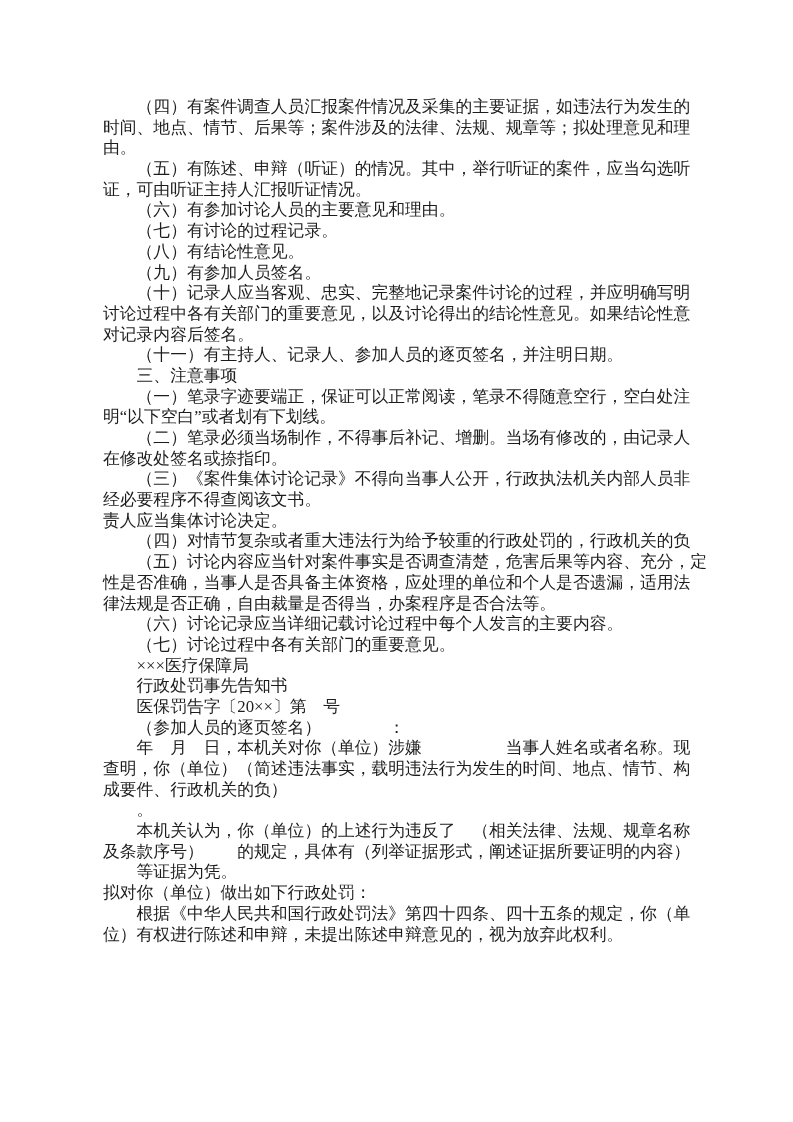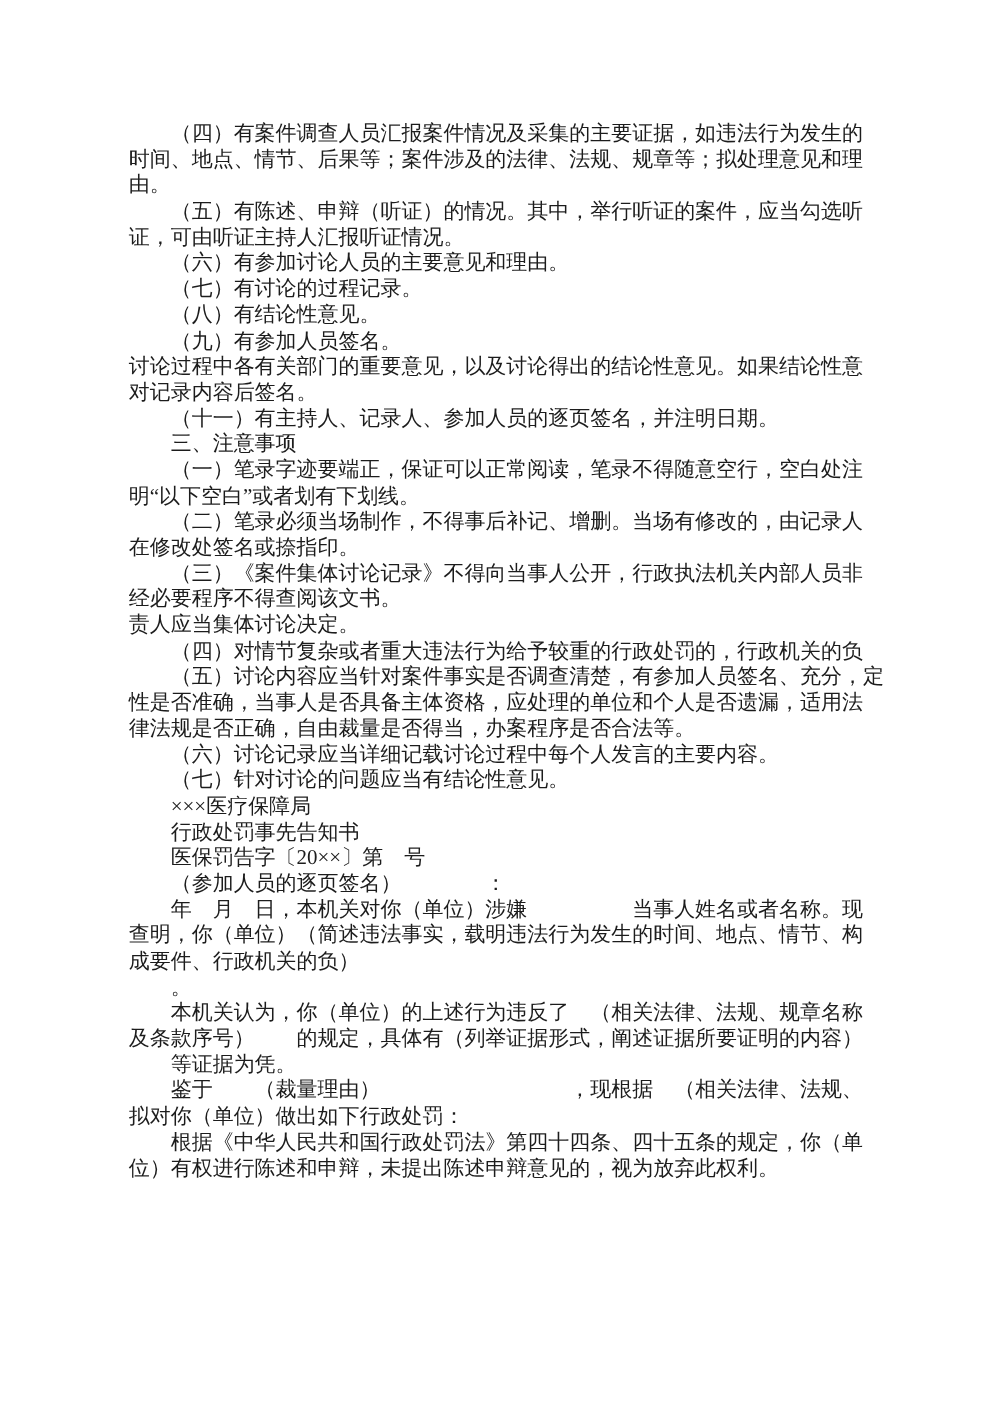--- a/index.html
+++ b/index.html
@@ -38,46 +38,46 @@
   <div class="text-block" style="color: rgb(28, 28, 28);">
       <div class="line">　　（四）有案件调查人员汇报案件情况及采集的主要证据，如违法行为发生的</div>
       <div class="line">时间、地点、情节、后果等；案件涉及的法律、法规、规章等；拟处理意见和理</div>
       <div class="line">由。</div>
       <div class="line">　　（五）有陈述、申辩（听证）的情况。其中，举行听证的案件，应当勾选听</div>
       <div class="line">证，可由听证主持人汇报听证情况。</div>
       <div class="line">　　（六）有参加讨论人员的主要意见和理由。</div>
       <div class="line">　　（七）有讨论的过程记录。</div>
       <div class="line">　　（八）有结论性意见。</div>
       <div class="line">　　（九）有参加人员签名。</div>
+      <div class="line">　　（十）记录人应当客观、忠实、完整地记录案件讨论的过程，并应明确写明</div>
       <div class="line">讨论过程中各有关部门的重要意见，以及讨论得出的结论性意见。如果结论性意</div>
       <div class="line">对记录内容后签名。</div>
       <div class="line">　　（十一）有主持人、记录人、参加人员的逐页签名，并注明日期。</div>
       <div class="line">　　三、注意事项</div>
       <div class="line">　　（一）笔录字迹要端正，保证可以正常阅读，笔录不得随意空行，空白处注</div>
       <div class="line">明“以下空白”或者划有下划线。</div>
       <div class="line">　　（二）笔录必须当场制作，不得事后补记、增删。当场有修改的，由记录人</div>
       <div class="line">在修改处签名或捺指印。</div>
       <div class="line">　　（三）《案件集体讨论记录》不得向当事人公开，行政执法机关内部人员非</div>
       <div class="line">经必要程序不得查阅该文书。</div>
       <div class="line">责人应当集体讨论决定。</div>
       <div class="line">　　（四）对情节复杂或者重大违法行为给予较重的行政处罚的，行政机关的负</div>
-      <div class="line">　　（五）讨论内容应当针对案件事实是否调查清楚，有参加人员签名、充分，定</div>
+      <div class="line">　　（五）讨论内容应当针对案件事实是否调查清楚，危害后果等内容、充分，定</div>
       <div class="line">性是否准确，当事人是否具备主体资格，应处理的单位和个人是否遗漏，适用法</div>
       <div class="line">律法规是否正确，自由裁量是否得当，办案程序是否合法等。</div>
       <div class="line">　　（六）讨论记录应当详细记载讨论过程中每个人发言的主要内容。</div>
-      <div class="line">　　（七）针对讨论的问题应当有结论性意见。</div>
+      <div class="line">　　（七）讨论过程中各有关部门的重要意见。</div>
       <div class="line">　　×××医疗保障局</div>
       <div class="line">　　行政处罚事先告知书</div>
       <div class="line">　　医保罚告字〔20××〕第　号</div>
       <div class="line">　　（参加人员的逐页签名）　　　　：</div>
       <div class="line">　　年　月　日，本机关对你（单位）涉嫌　　　　　当事人姓名或者名称。现</div>
       <div class="line">查明，你（单位）（简述违法事实，载明违法行为发生的时间、地点、情节、构</div>
       <div class="line">成要件、行政机关的负）</div>
       <div class="line">　　。</div>
       <div class="line">　　本机关认为，你（单位）的上述行为违反了　（相关法律、法规、规章名称</div>
       <div class="line">及条款序号）　　的规定，具体有（列举证据形式，阐述证据所要证明的内容）</div>
       <div class="line">　　等证据为凭。</div>
-      <div class="line">　　鉴于　　（裁量理由）　　　　　　　　　，现根据　（相关法律、法规、</div>
       <div class="line">拟对你（单位）做出如下行政处罚：</div>
       <div class="line">　　根据《中华人民共和国行政处罚法》第四十四条、四十五条的规定，你（单</div>
       <div class="line">位）有权进行陈述和申辩，未提出陈述申辩意见的，视为放弃此权利。</div>
     </div>
 </div>
 
 </body></html>

